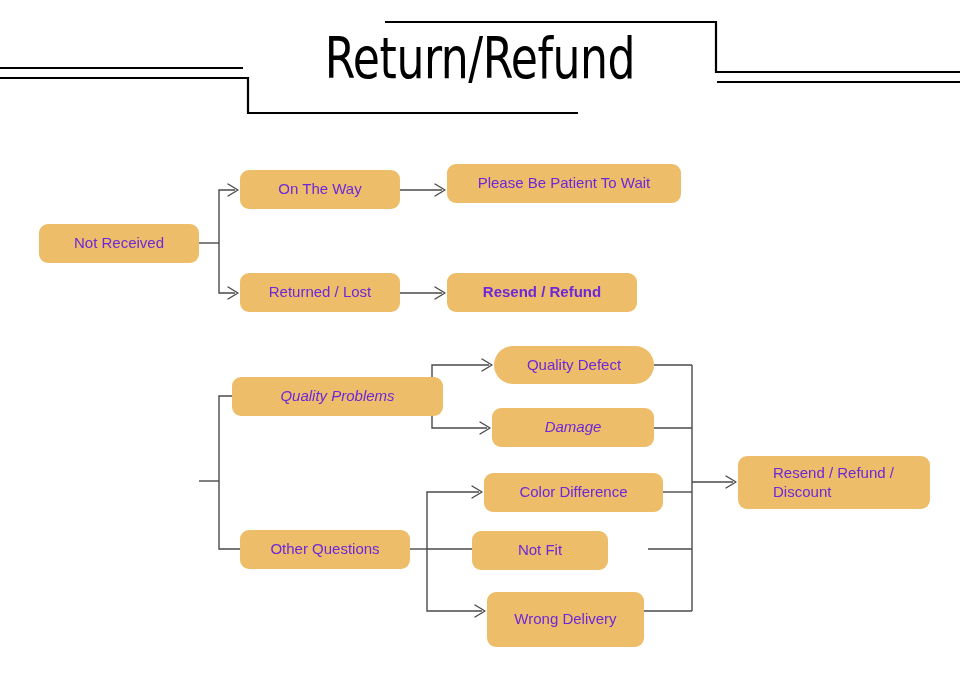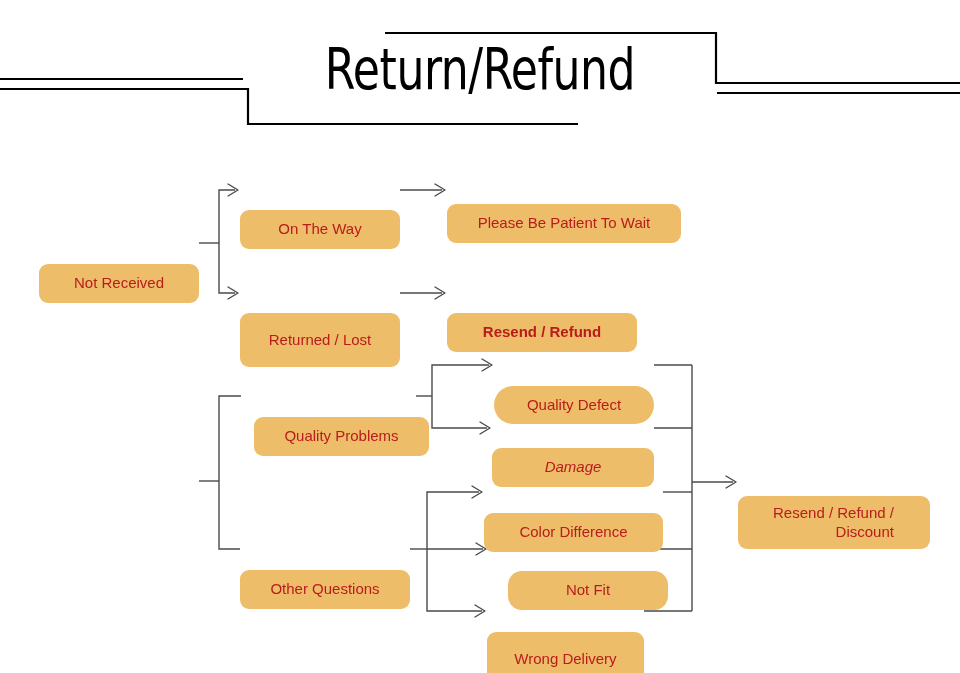--- a/index.html
+++ b/index.html
@@ -17,21 +17,21 @@
     width: 960px;
     height: 673px;
     background: #ffffff;
     overflow: hidden;
   }
 
   
   #header-band {
     position: absolute;
     left: 0;
-    top: 11px;
+    top: 0;
     width: 860px;
     height: 130px;
   }
   #header-svg {
     position: absolute;
     left: 0;
     top: 0;
   }
   #page-title {
     position: absolute;
@@ -72,33 +72,32 @@
     stroke-linecap: round;
     stroke-linejoin: round;
   }
 
   
   .node {
     position: absolute;
     box-sizing: border-box;
     background: #eebd69;
     border-radius: 9px;
-    color: #b91c1c;
+    color: #6d28d9;
     font-family: "Liberation Sans", sans-serif;
     font-size: 15px;
     font-weight: 400;
     display: flex;
     align-items: center;
     justify-content: center;
-    text-align: right;
+    text-align: left;
     line-height: 1.25;
     padding: 0 8px;
     white-space: pre-line;
     user-select: none;
-    margin-top: 40px;
   }
 </style>
 </head>
 <body>
 
 <div id="stage">
 
   <div id="header-band">
     <svg id="header-svg" width="960" height="130">
 
@@ -155,35 +154,35 @@
     <polyline points="692,482 733,482"></polyline>
     <polyline class="arrowhead" points="726,476 736,482 726,488"></polyline>
   </svg>
 
   <div class="node" style="left:39px; top:224px; width:160px; height:39px;">Not Received</div>
 
   <div class="node" style="left:240px; top:170px; width:160px; height:39px;">On The Way</div>
 
   <div class="node" style="left:447px; top:164px; width:234px; height:39px;">Please Be Patient To Wait</div>
 
-  <div class="node" style="left:240px; top:273px; width:160px; height:54px;">Returned / Lost</div>
+  <div class="node" style="left:240px; top:273px; width:160px; height:39px;">Returned / Lost</div>
 
   <div class="node" style="left:447px; top:273px; width:190px; height:39px;font-weight:bold;">Resend / Refund</div>
 
 
-  <div class="node" style="left:254px; top:377px; width:175px; height:39px;">Quality Problems</div>
+  <div class="node" style="left:232px; top:377px; width:211px; height:39px;font-style:italic;">Quality Problems</div>
 
   <div class="node" style="left:240px; top:530px; width:170px; height:39px;">Other Questions</div>
 
   <div class="node" style="left:494px; top:346px; width:160px; height:38px;border-radius:19px;">Quality Defect</div>
 
   <div class="node" style="left:492px; top:408px; width:162px; height:39px;font-style:italic;">Damage</div>
 
   <div class="node" style="left:484px; top:473px; width:179px; height:39px;">Color Difference</div>
 
-  <div class="node" style="left:508px; top:531px; width:160px; height:39px;border-radius:14px;">Not Fit</div>
+  <div class="node" style="left:472px; top:531px; width:136px; height:39px;">Not Fit</div>
 
   <div class="node" style="left:487px; top:592px; width:157px; height:55px;">Wrong Delivery</div>
 
   <div class="node" style="left:738px; top:456px; width:192px; height:53px;padding-left:7px;">Resend / Refund /
 Discount</div>
 
 </div>
 
 </body></html>

